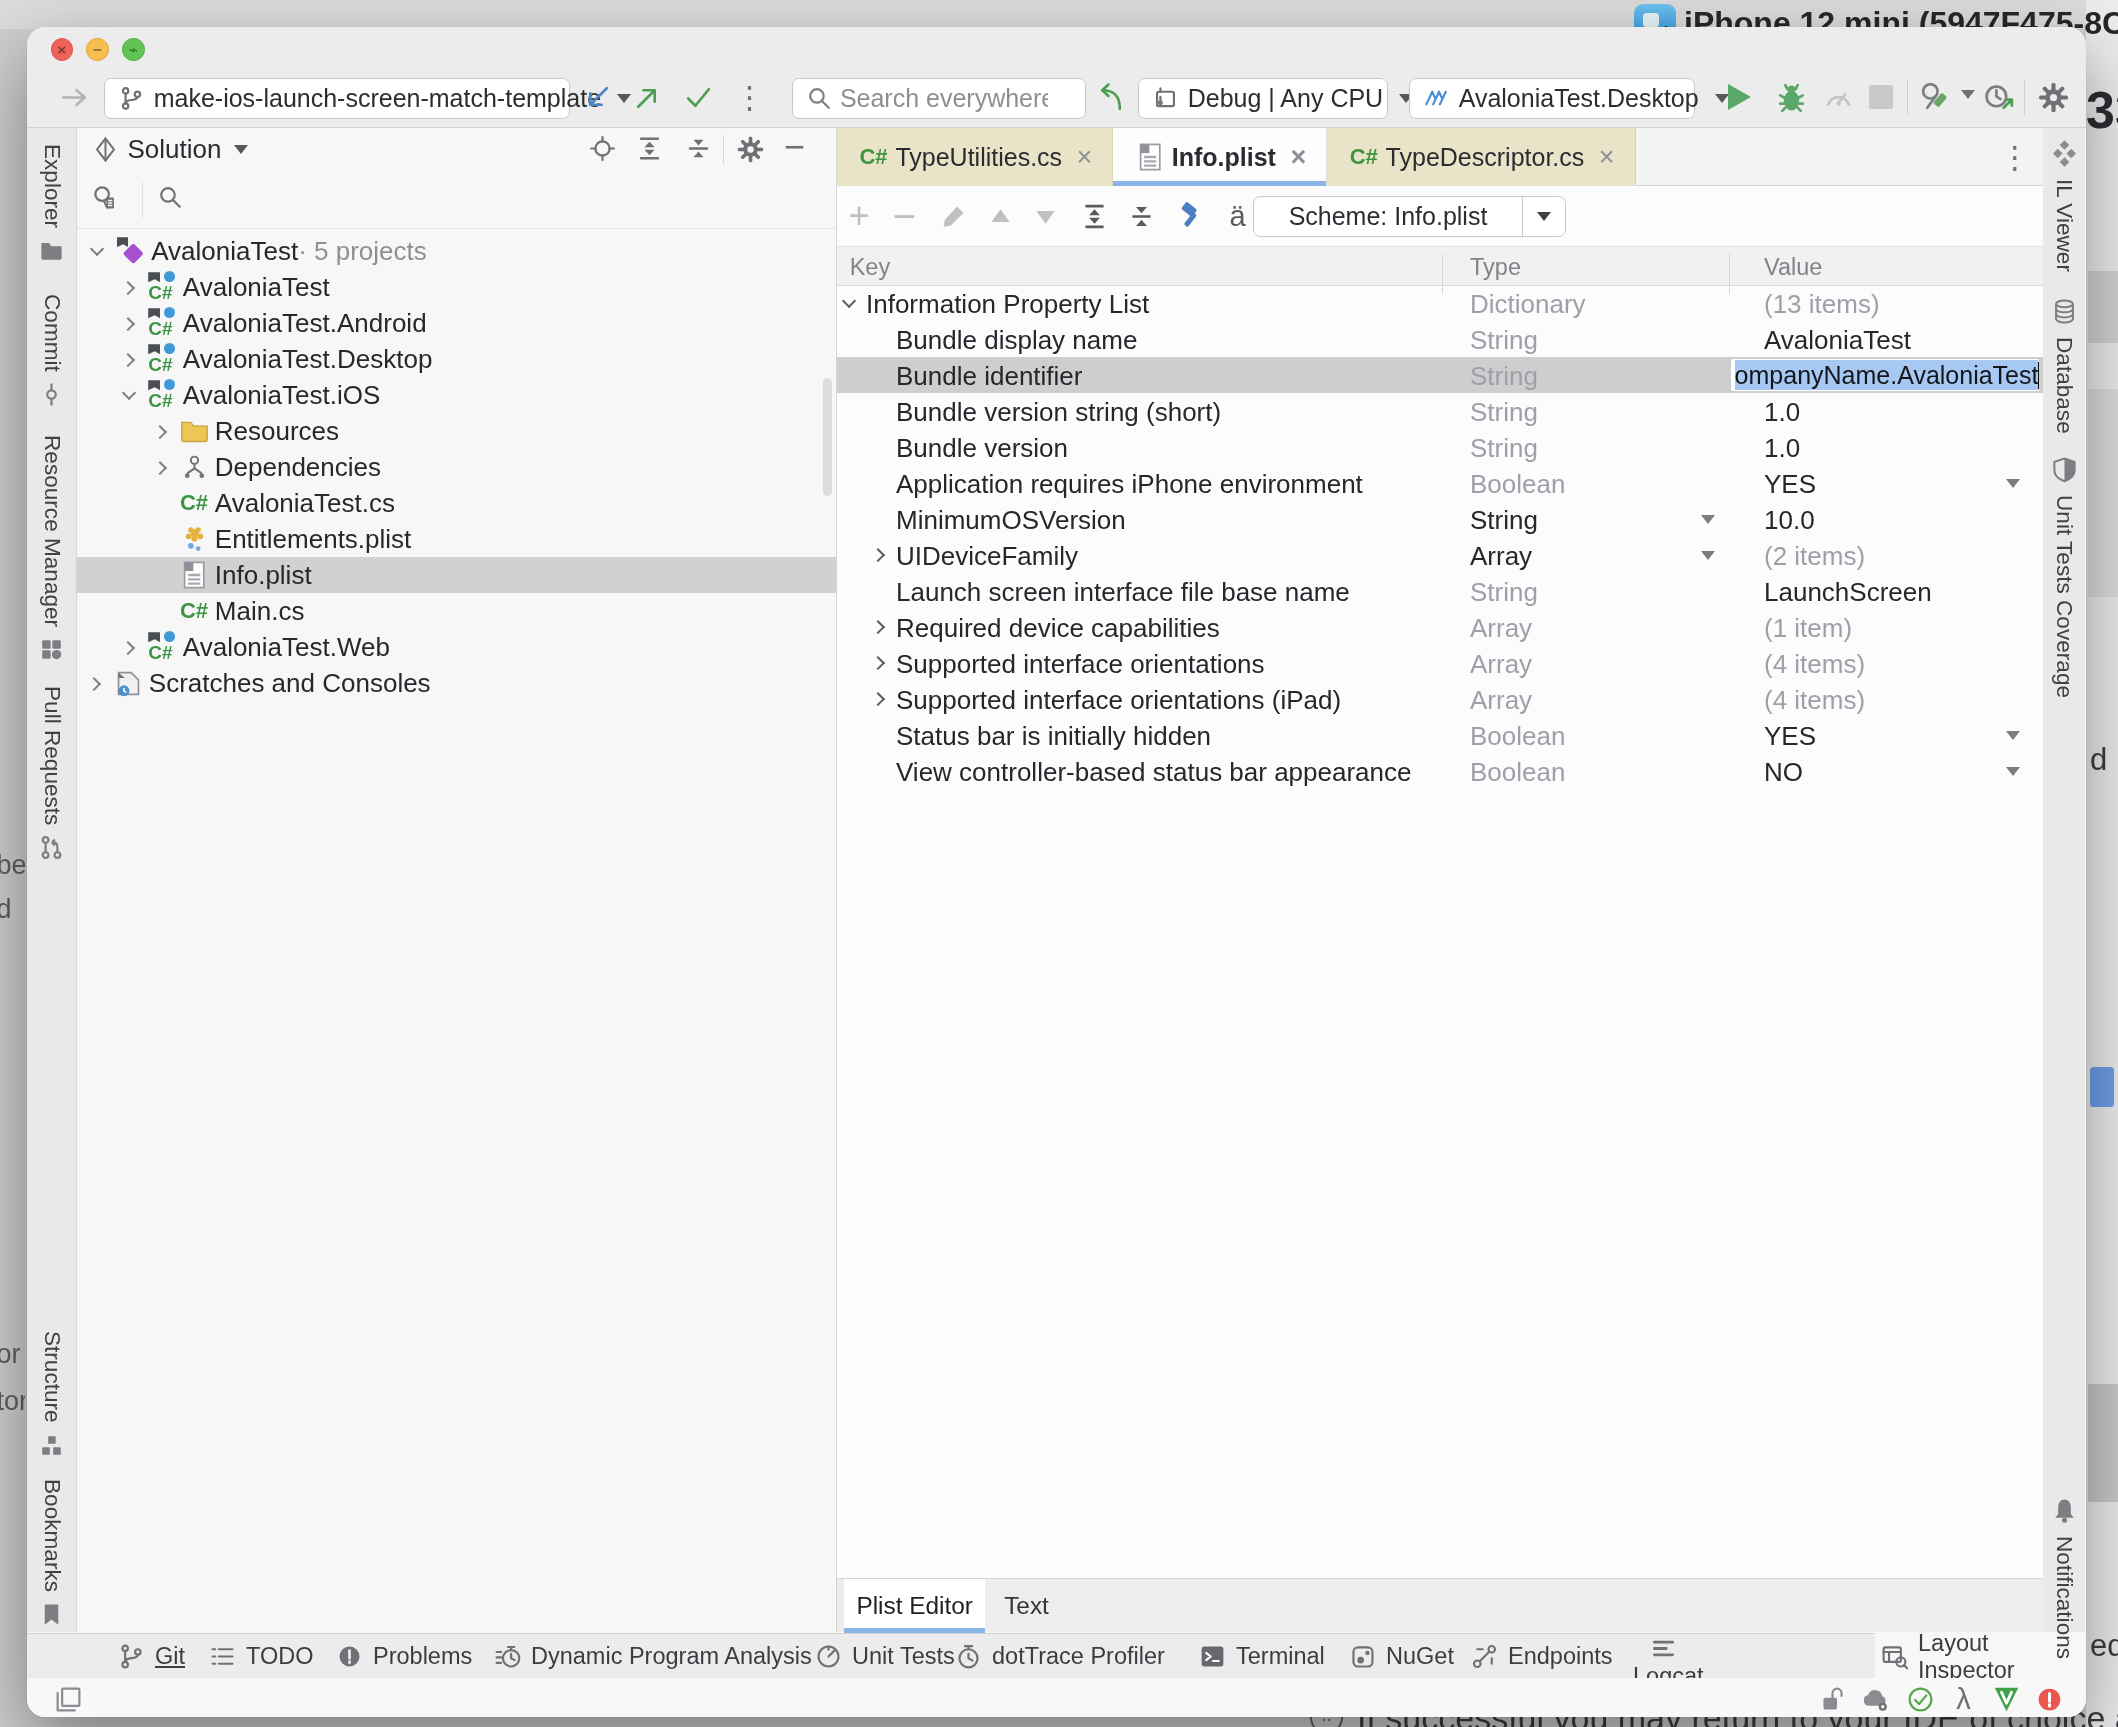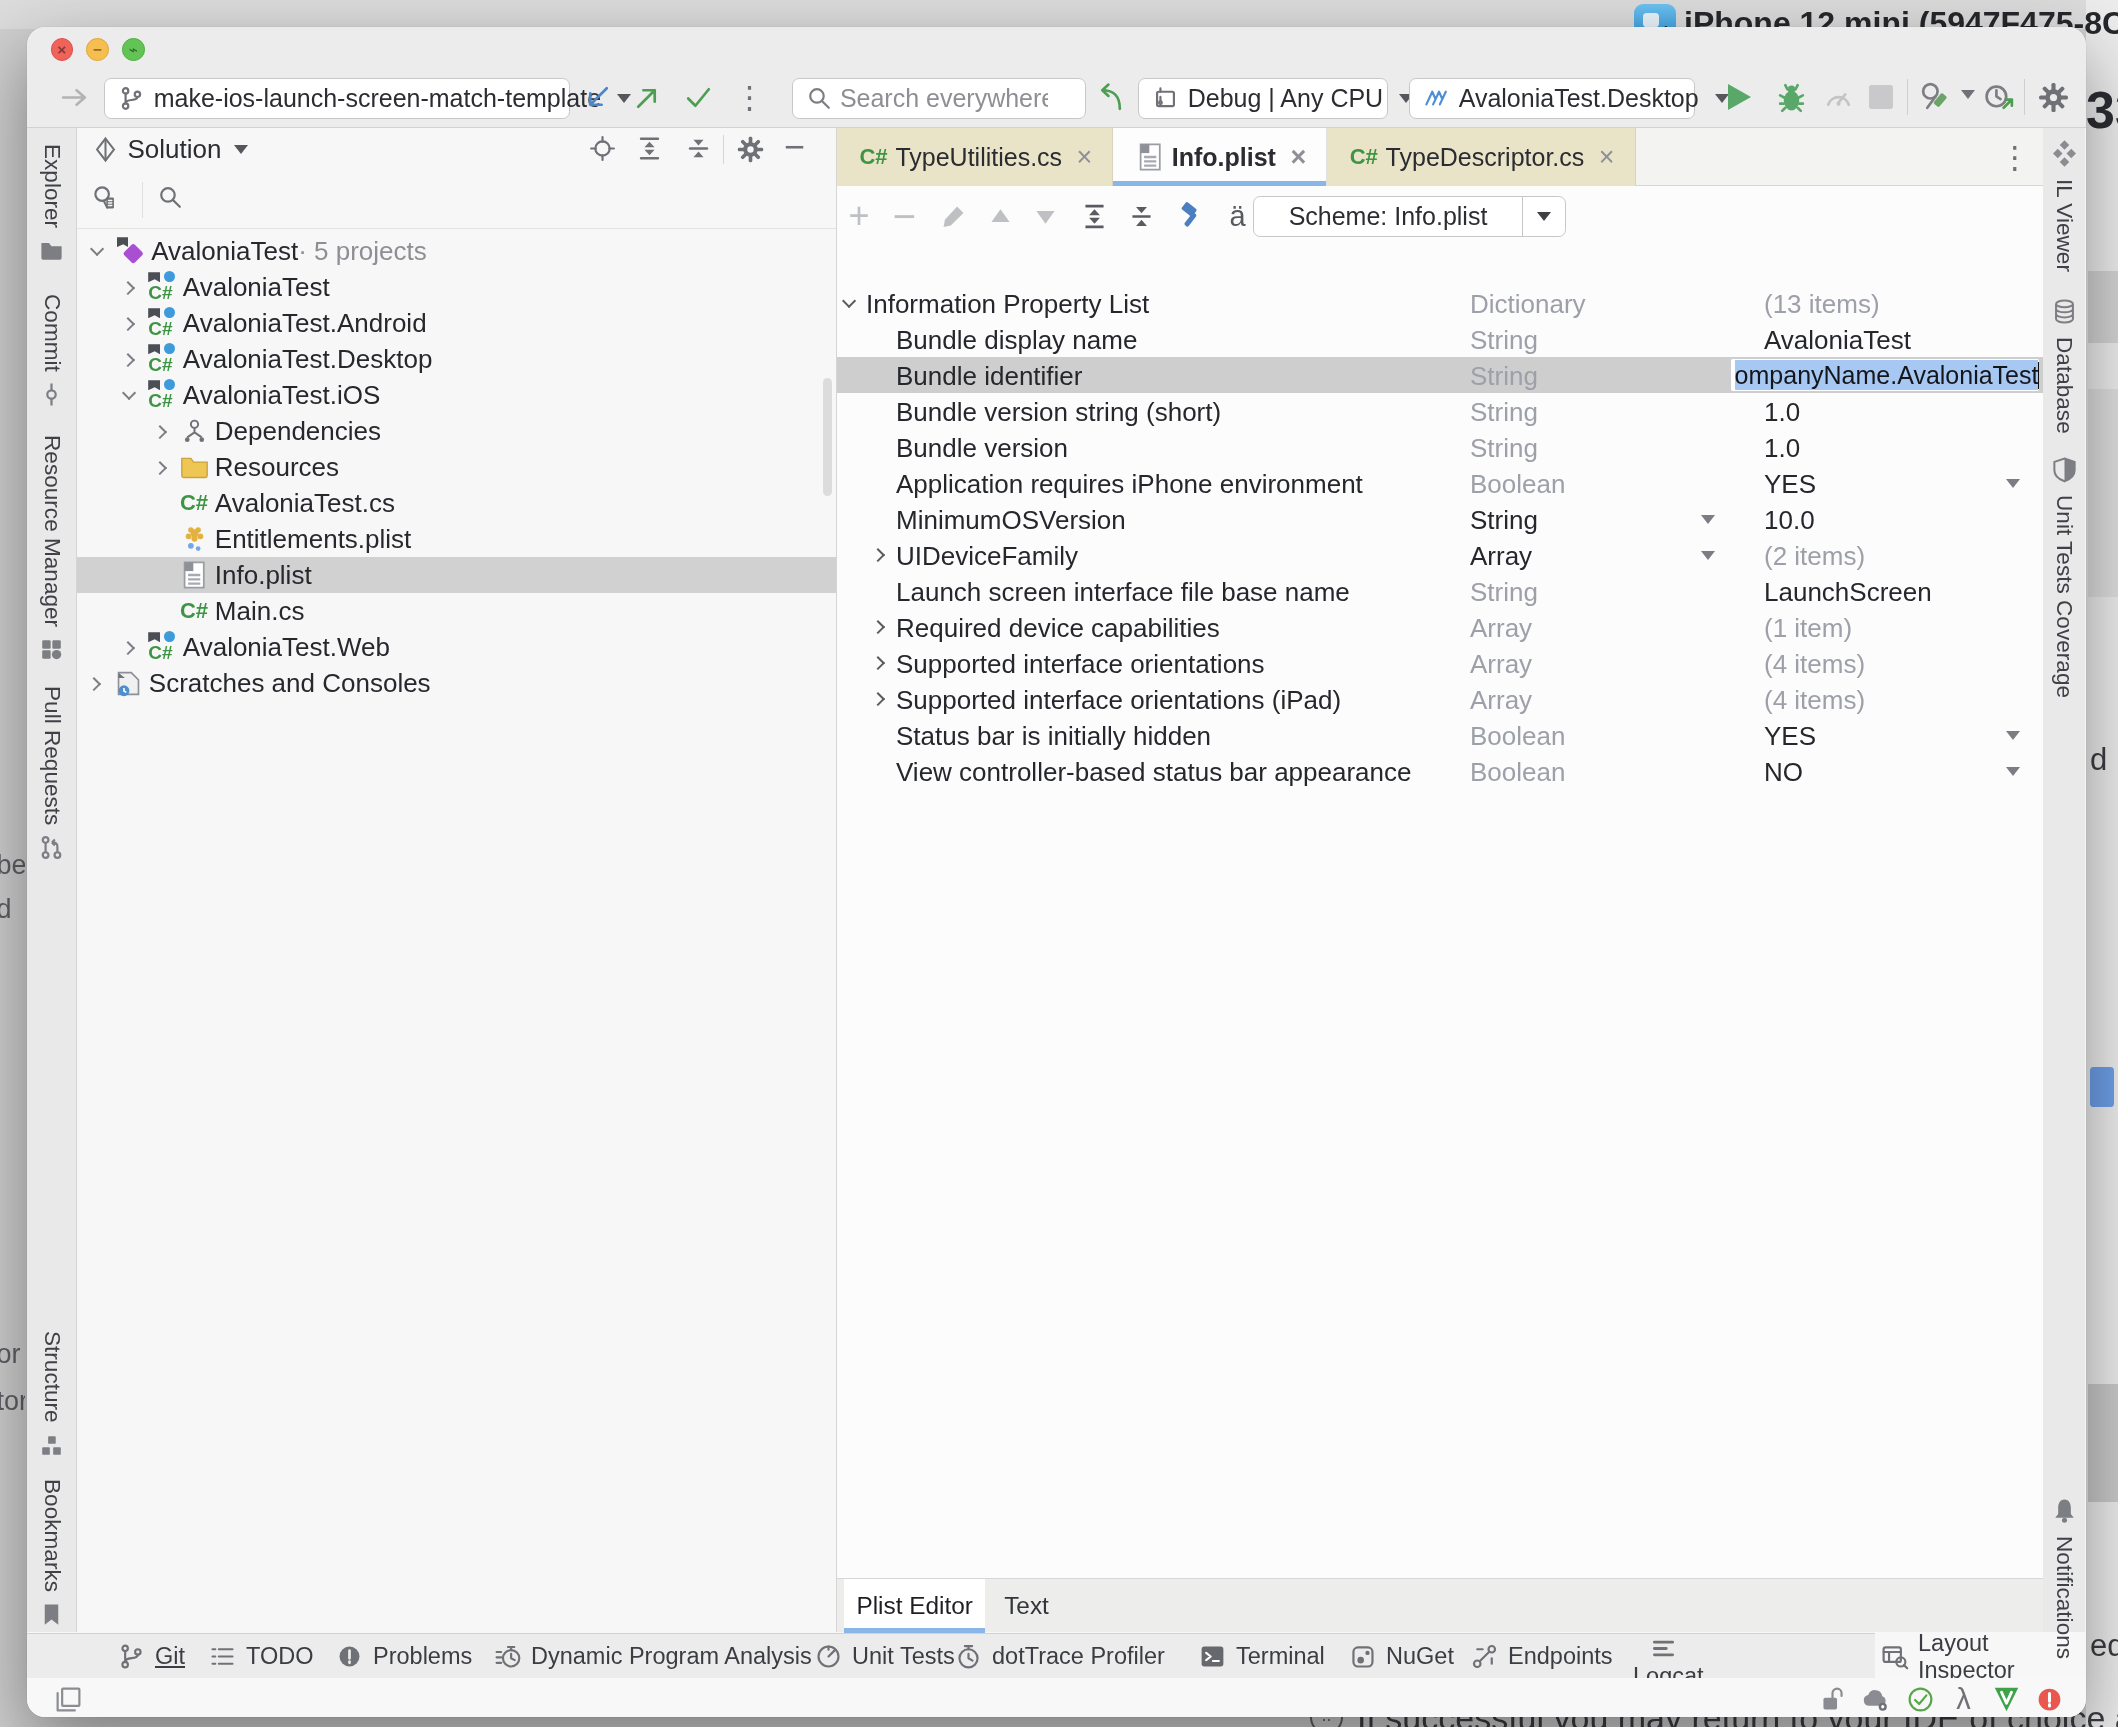--- a/index.html
+++ b/index.html
@@ -515,37 +515,37 @@
                 <span class="pflag"></span>
                 <span class="pdot"></span>
                 <span class="cs-badge">C#</span>
               </span>
             </span>
             <span class="tlbl">AvaloniaTest.iOS</span>
           </div>
           <div class="tree-row" style="padding-left: 69px;">
             <span class="chev right"></span>
             <span class="ticon">
+              <svg viewBox="0 0 32 28">
+                <path d="M2 4 h10 l3 4 h15 v15 a2 2 0 0 1 -2 2 h-24 a2 2 0 0 1 -2 -2 z" fill="#eec654" stroke="#c9a33f" stroke-width="1.5"></path>
+              </svg>
+            </span>
+            <span class="tlbl">Resources</span>
+          </div>
+          <div class="tree-row" style="padding-left: 69px;">
+            <span class="chev right"></span>
+            <span class="ticon">
               <svg viewBox="0 0 32 32" fill="none" stroke="#6f7276" stroke-width="2.2">
                 <circle cx="16" cy="8" r="4"></circle>
                 <path d="M16 12 V17 M16 17 L8 22.5 M16 17 L24 22.5"></path>
                 <circle cx="8" cy="25" r="2.6" fill="#6f7276" stroke="none"></circle>
                 <circle cx="24" cy="25" r="2.6" fill="#6f7276" stroke="none"></circle>
               </svg>
             </span>
             <span class="tlbl">Dependencies</span>
-          </div>
-          <div class="tree-row" style="padding-left: 69px;">
-            <span class="chev right"></span>
-            <span class="ticon">
-              <svg viewBox="0 0 32 28">
-                <path d="M2 4 h10 l3 4 h15 v15 a2 2 0 0 1 -2 2 h-24 a2 2 0 0 1 -2 -2 z" fill="#eec654" stroke="#c9a33f" stroke-width="1.5"></path>
-              </svg>
-            </span>
-            <span class="tlbl">Resources</span>
           </div>
           <div class="tree-row" style="padding-left: 69px;">
             <span class="chev "></span>
             <span class="ticon">
               <span class="cs-badge">C#</span>
             </span>
             <span class="tlbl">AvaloniaTest.cs</span>
           </div>
           <div class="tree-row" style="padding-left: 69px;">
             <span class="chev "></span>
@@ -686,20 +686,27 @@
           </span>
         <span class="pt-icon ena" style="left:384px;font-size:29px;">ä</span>
         <div class="scheme-btn">
           <span class="lab">Scheme: Info.plist</span>
           <span class="arr">
               <span class="dd-tri" style="margin:0;border-top-color:#3e3f43;"></span>
             </span>
         </div>
       </div>
 
+      <div class="thead">
+        <span style="left:12.7px;">Key</span>
+        <span style="left:633px;">Type</span>
+        <span style="left:927px;">Value</span>
+        <span class="col-line" style="left:605px;"></span>
+        <span class="col-line" style="left:892px;"></span>
+      </div>
 
       <div class="rows" id="plist-rows">
           <div class="prow">
             <span class="pchev down" style="left: 1.8px;"></span>
             <span class="pkey" style="left: 29px;">Information Property List</span>
             <span class="ptype graytxt">Dictionary</span>
             <span class="pval graytxt">(13 items)</span>
           </div>
           <div class="prow">
             <span class="pkey" style="left: 59px; text-align: center;">Bundle display name</span>

